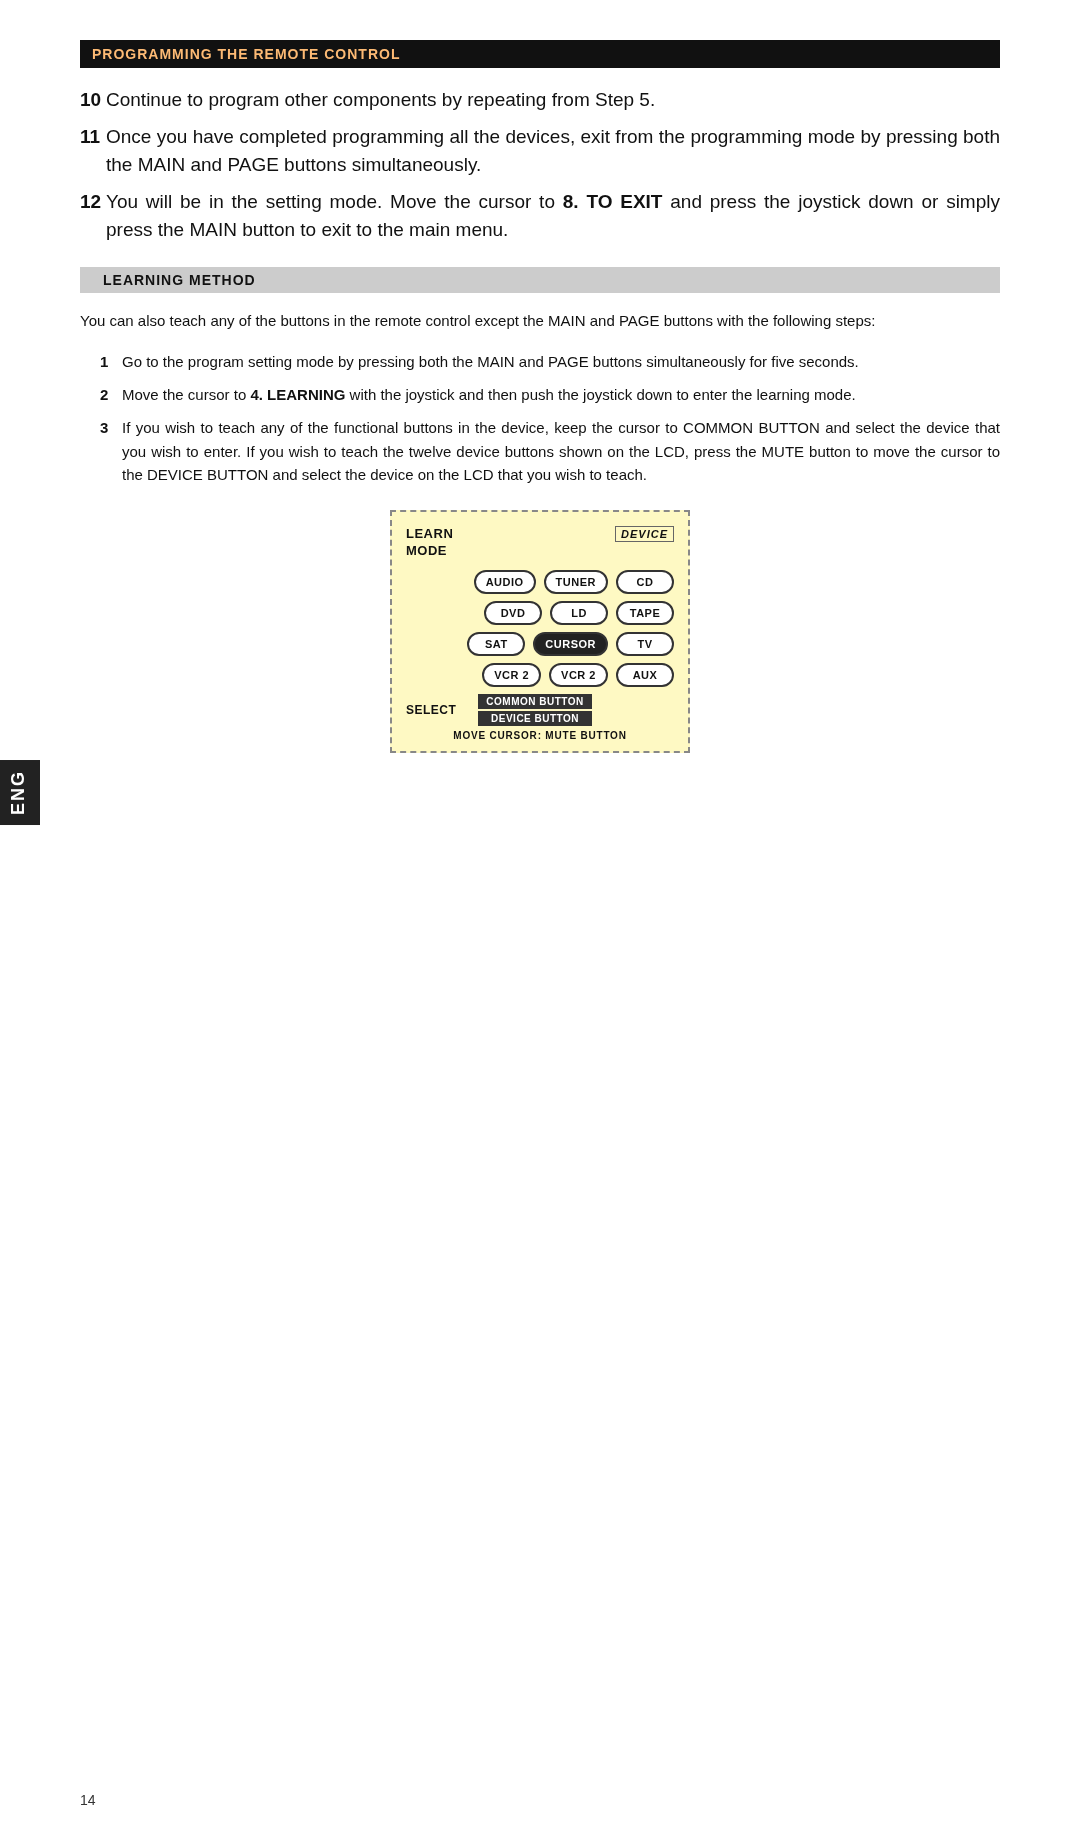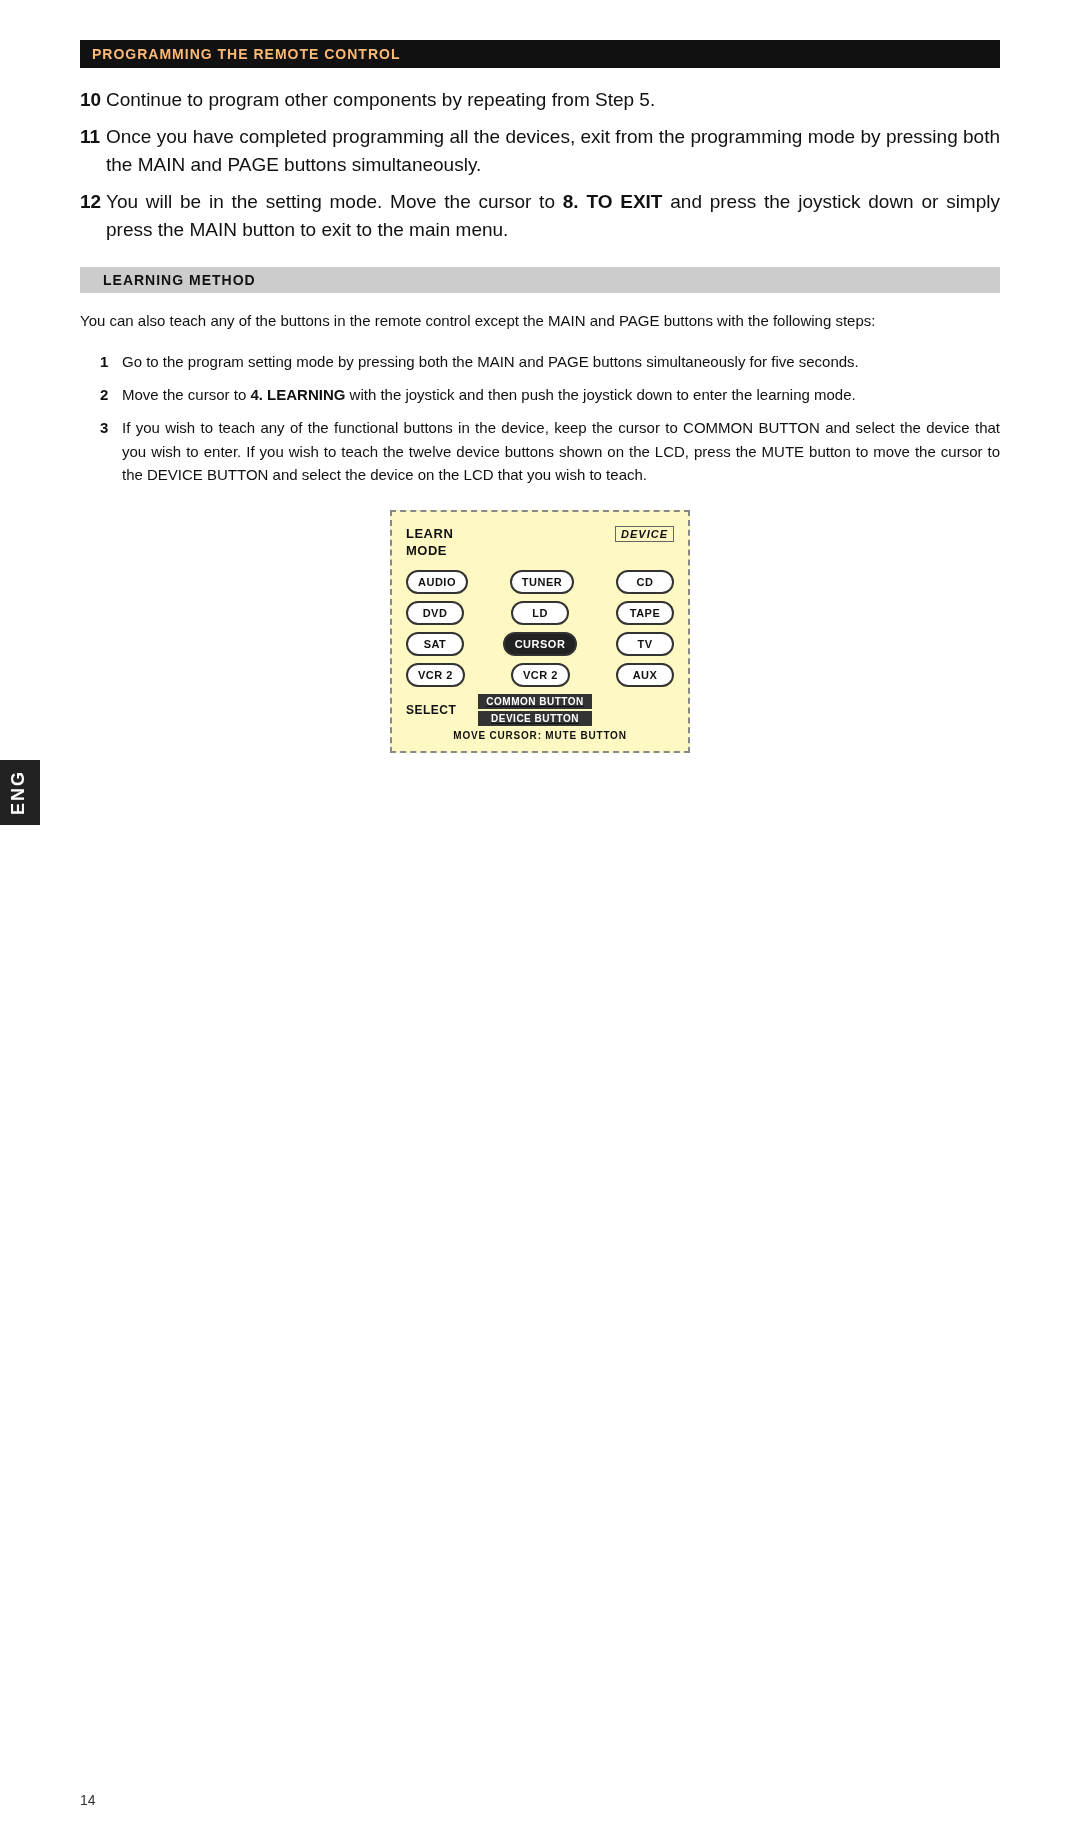--- a/index.html
+++ b/index.html
@@ -137,21 +137,21 @@
       font-size: 11px;
       font-weight: bold;
       letter-spacing: 1px;
       border: 1px solid #666;
       padding: 1px 5px;
       font-style: italic;
     }
 
     .lcd-btn-row {
       display: flex;
-      justify-content: space-between;
+      justify-content: flex-end;
       gap: 8px;
       margin-bottom: 7px;
     }
 
     .lcd-btn {
       border: 2px solid #333;
       border-radius: 12px;
       font-size: 11px;
       font-weight: bold;
       letter-spacing: 0.5px;
@@ -179,21 +179,20 @@
       font-size: 12px;
       font-weight: bold;
       letter-spacing: 0.5px;
       min-width: 45px;
     }
 
     .lcd-select-buttons {
       display: flex;
       flex-direction: column;
       gap: 2px;
-      text-decoration: underline;
     }
 
     .lcd-select-btn {
       background: #333;
       color: #fff;
       font-size: 10px;
       font-weight: bold;
       letter-spacing: 0.5px;
       padding: 2px 8px;
       text-align: center;

